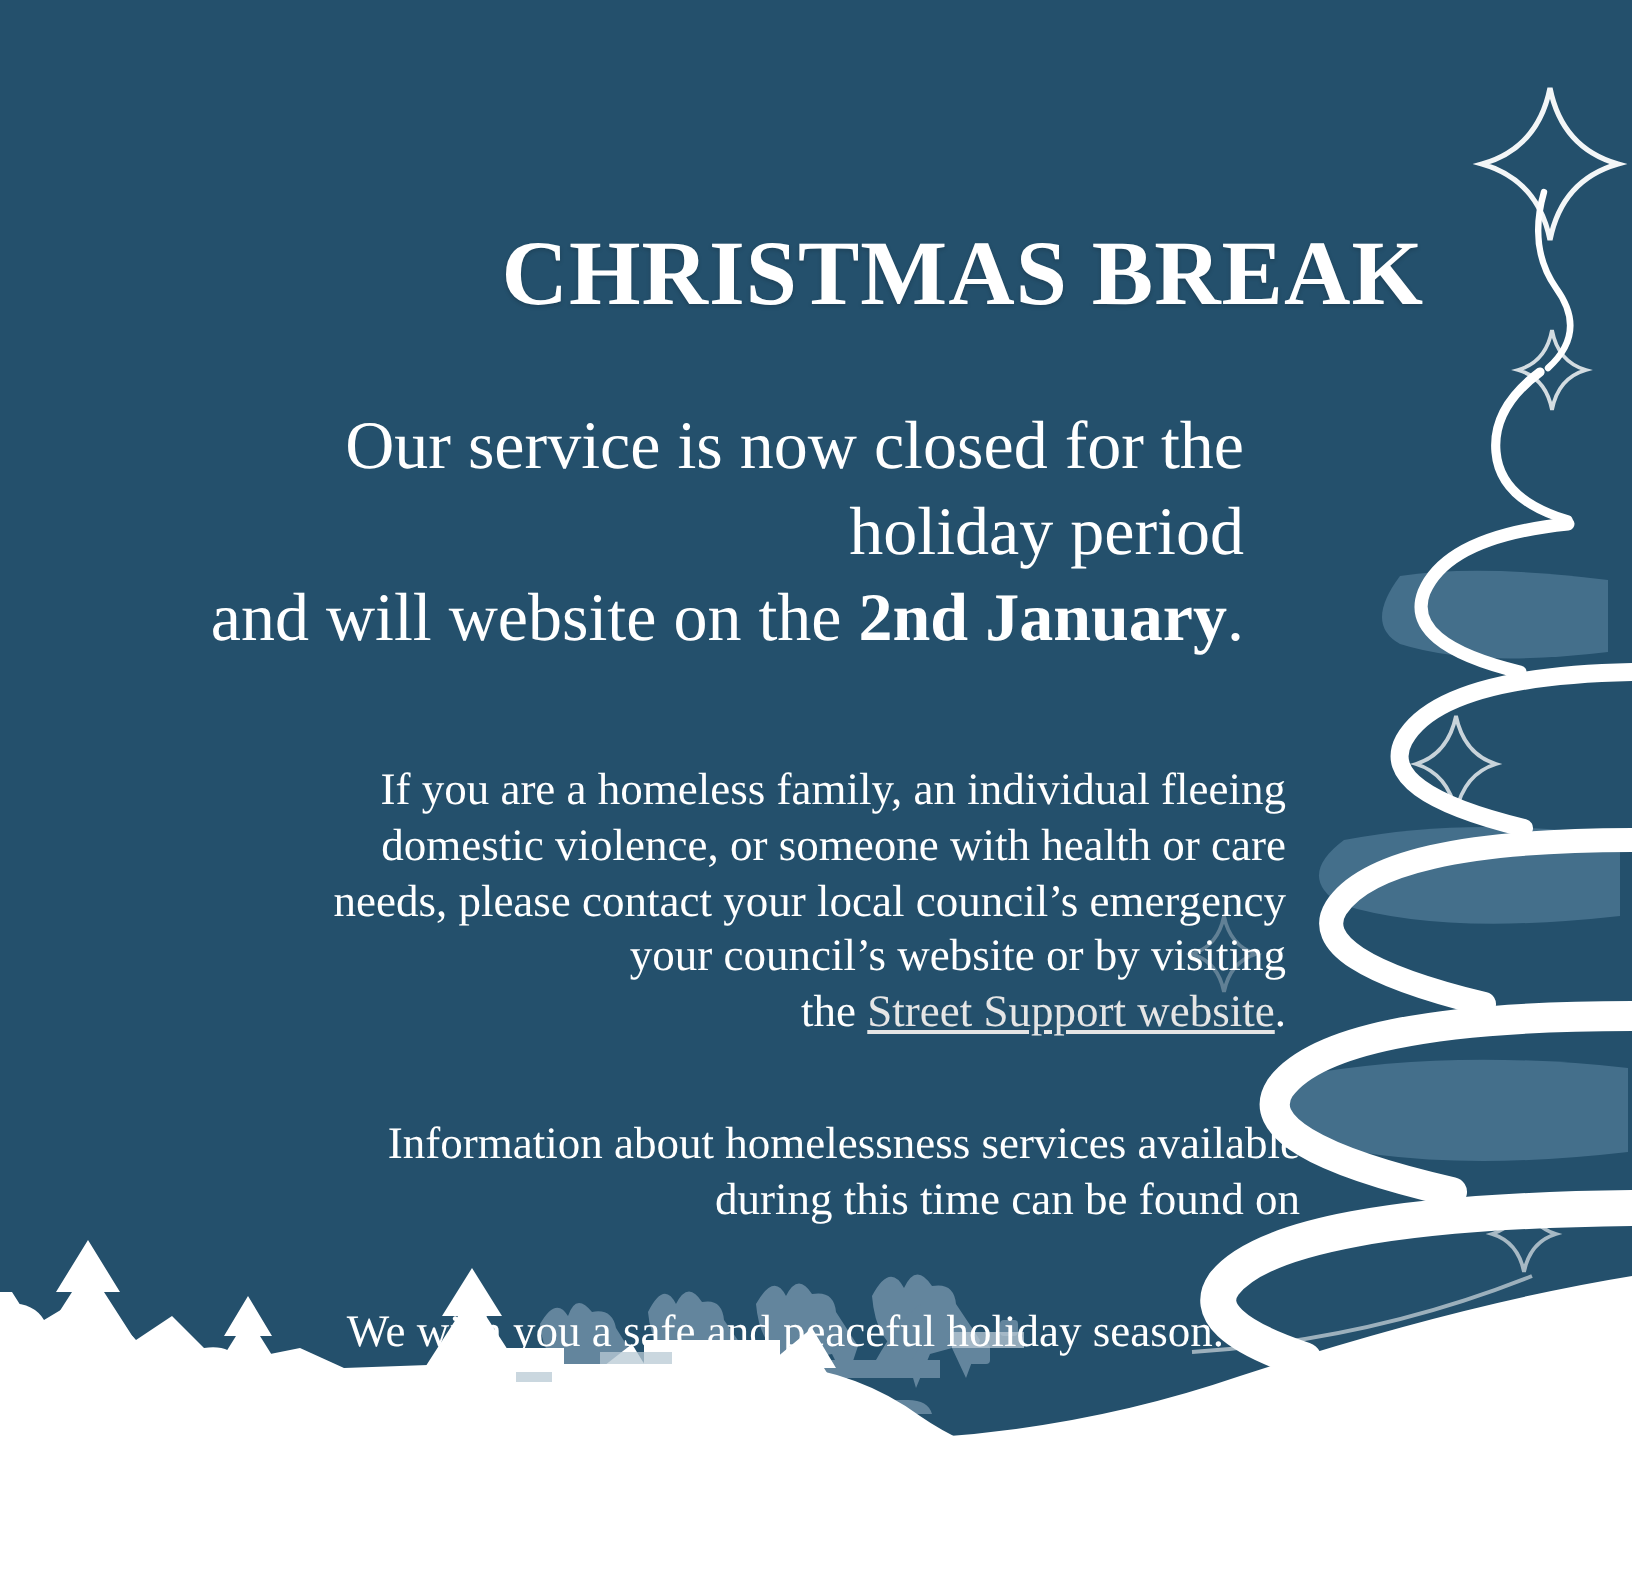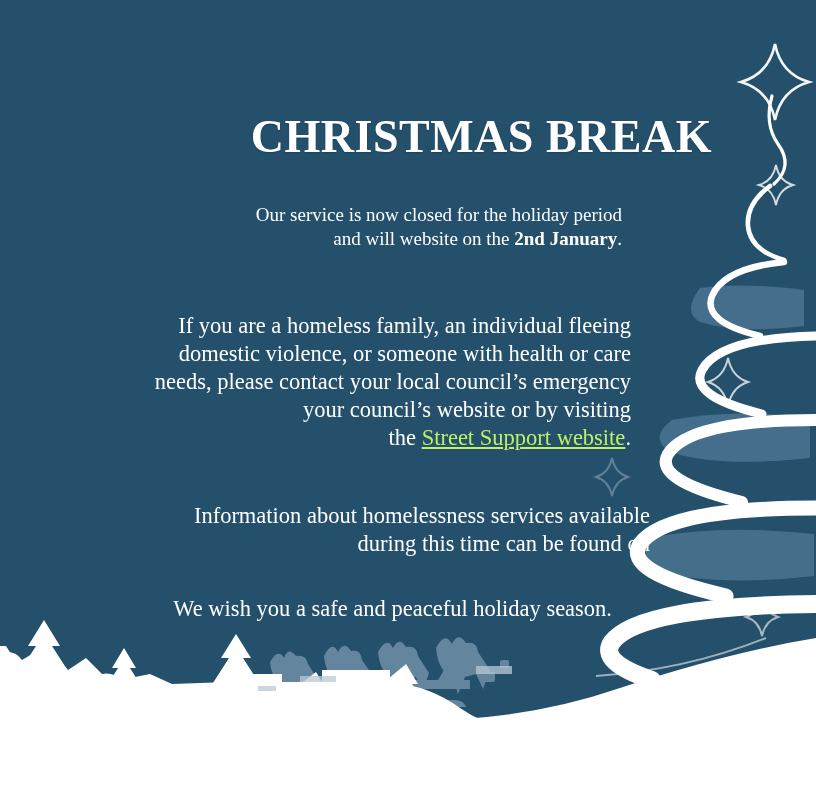--- a/index.html
+++ b/index.html
@@ -42,33 +42,33 @@
     font-size: 46px;
     font-weight: bold;
     letter-spacing: 0.5px;
     margin: 0;
     padding-top: 113px;
     line-height: 1.05;
     text-shadow: 0 1px 2px rgba(0,0,0,.18);
   }
 
   .subtitle {
-    font-size: 19px;
+    font-size: 34px;
     line-height: 1.26;
     margin: 0;
     padding-top: 42px;
     padding-left: 90px;
     padding-right: 90px;
   }
   .subtitle b { font-weight: bold; }
 
   .body-para {
     font-size: 22.5px;
     line-height: 1.24;
-    margin: 16px;
+    margin: 4px;
     padding-top: 45px;
     padding-left: 110px;
     padding-right: 65px;
   }
 
   .info-para {
     font-size: 22.5px;
     line-height: 1.24;
     margin: 0;
     padding-top: 34px;
@@ -78,21 +78,21 @@
 
   .closing-para {
     font-size: 22.5px;
     line-height: 1.24;
     margin: 0;
     padding-top: 38px;
     padding-right: 100px;
   }
 
   .link {
-    color: #bef264;
+    color: #e5e5e5;
     text-decoration: underline;
     text-underline-offset: 2px;
   }
 
   .lb { display: block; }
 </style>
 </head>
 <body>
 
 <div id="poster">

